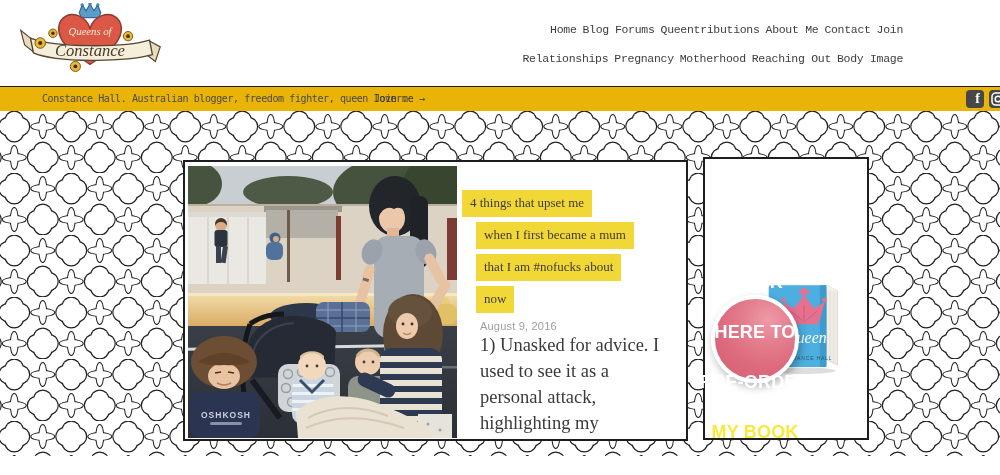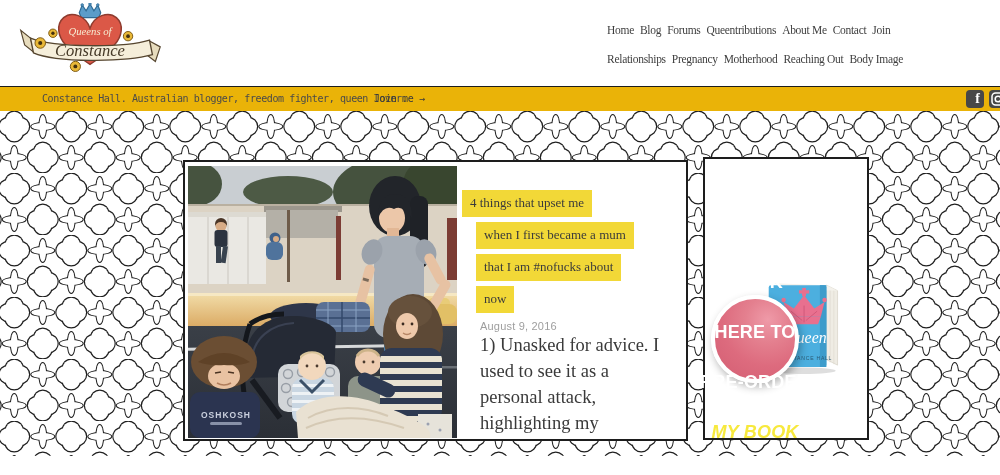--- a/index.html
+++ b/index.html
@@ -3,22 +3,22 @@
 <meta charset="utf-8">
 <style>
   * { box-sizing: border-box; margin: 0; padding: 0; }
   body { margin: 0; background: #ffffff; font-family: "Liberation Sans", sans-serif; }
   .page { position: relative; width: 1000px; height: 475px; background: #fff; overflow: hidden; }
 
   
   .site-header { position: absolute; left: 0; top: 0; width: 928px; height: 86px; background: #fff; }
   .logo { position: absolute; left: 15px; top: 3px; display: block; cursor: pointer; }
   .main-nav { position: absolute; top: 24px; right: 25px; }
-  .nav-row { display: flex; justify-content: flex-start; gap: 6px; margin-bottom: 17px;
-             font-family: Liberation Serif, serif; font-size: 11.5px; letter-spacing: -0.3px;
+  .nav-row { display: flex; justify-content: flex-end; gap: 6px; margin-bottom: 17px;
+             font-family: Liberation Mono, monospace; font-size: 11.5px; letter-spacing: -0.3px;
              color: #3e3e3e; line-height: 12px; }
   .nav-row a { color: #3e3e3e; text-decoration: none; white-space: nowrap; cursor: pointer; }
   .header-divider { position: absolute; left: 0; top: 86px; width: 1000px; height: 1px; background: #1c1c1c; }
 
   
   .tagline-bar { position: absolute; left: 0; top: 87px; width: 1000px; height: 24px; background: #eab308;
                  font-family: "DejaVu Sans Mono", monospace; font-size: 10px; letter-spacing: -0.4px;
                  color: #4a4a4a; line-height: 24px; }
   .tagline-text { position: absolute; left: 42px; white-space: nowrap; }
   .join-link { position: absolute; left: 374px; color: #3a3a3a; text-decoration: none; white-space: nowrap; cursor: pointer; text-align: right; }
@@ -51,21 +51,21 @@
   .sidebar-card { position: absolute; left: 703px; top: 46px; width: 166px; height: 283px;
                   background: #fff; border: 2px solid #1d1d1d; }
   .book-promo { position: absolute; inset: 0; display: block; text-decoration: none; cursor: pointer; }
   .book { position: absolute; left: 60px; top: 118px; }
   .badge { position: absolute; left: 6px; top: 136px; width: 88px; height: 88px; border-radius: 50%;
            background: radial-gradient(circle at 66% 26%, #ef9aa8 0%, #e4808f 28%, #dd6b7e 58%, #d35d72 100%);
            border: 4px solid #ffffff; box-shadow: 2px 4px 9px rgba(0,0,0,0.30);
            display: flex; flex-direction: column; align-items: center; justify-content: center; }
   .badge .b-line { font-family: "Liberation Sans", sans-serif; font-weight: bold; font-size: 18px;
                    line-height: 14px; color: #ffffff; letter-spacing: 0.2px; white-space: nowrap; margin-top: 36px; }
-  .badge .b-yellow { color: #f7e93d; font-style: italic; }
+  .badge .b-yellow { color: #f7e93d; }
 </style>
 </head>
 <body>
 
 <div class="page">
 
   <header class="site-header">
     <a class="logo">
       <svg width="150" height="80" viewBox="0 0 150 82">
 

